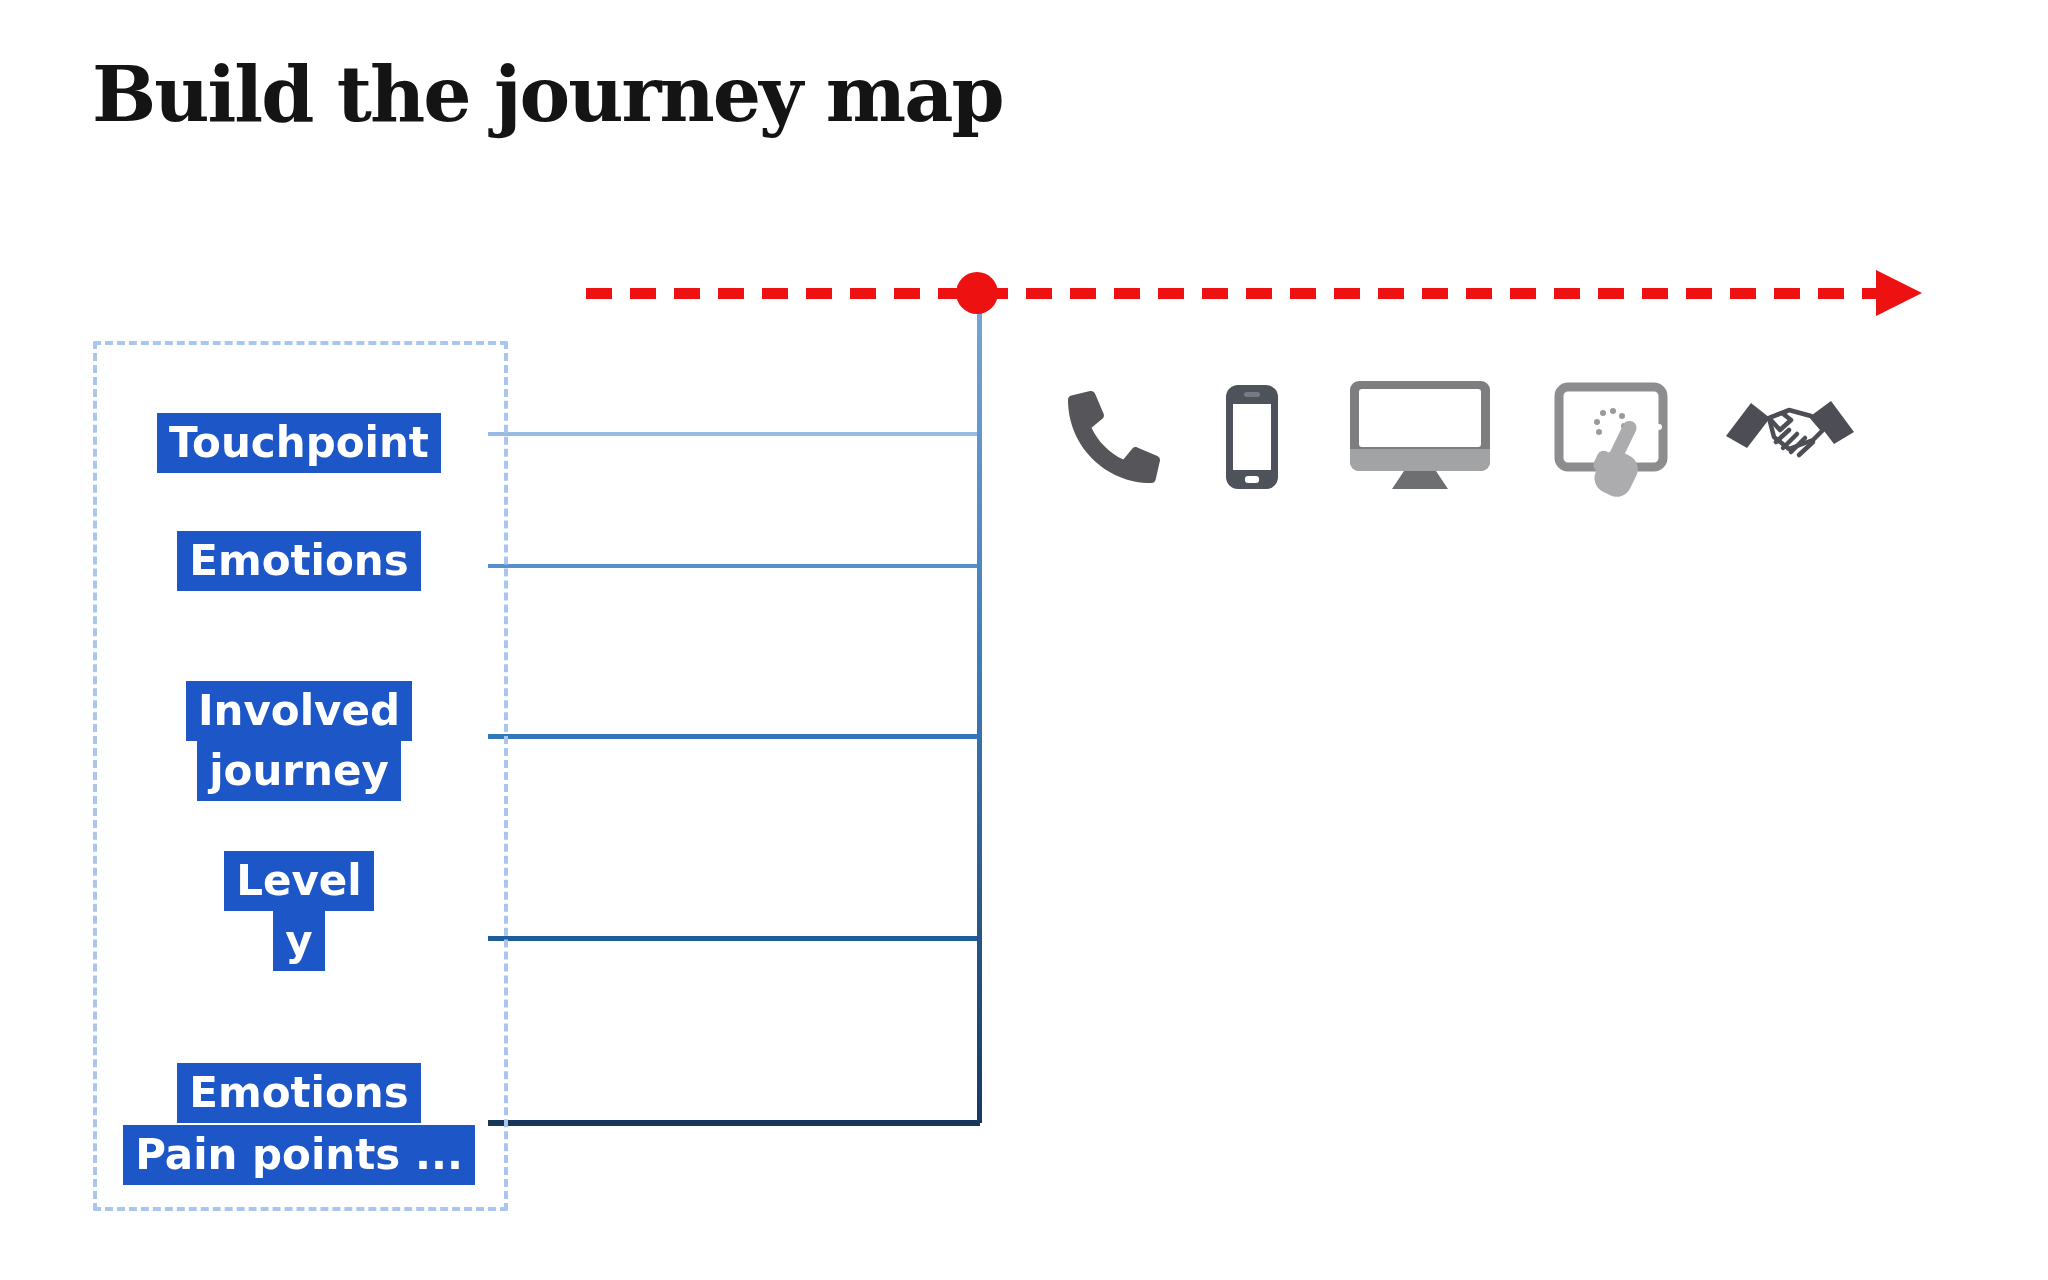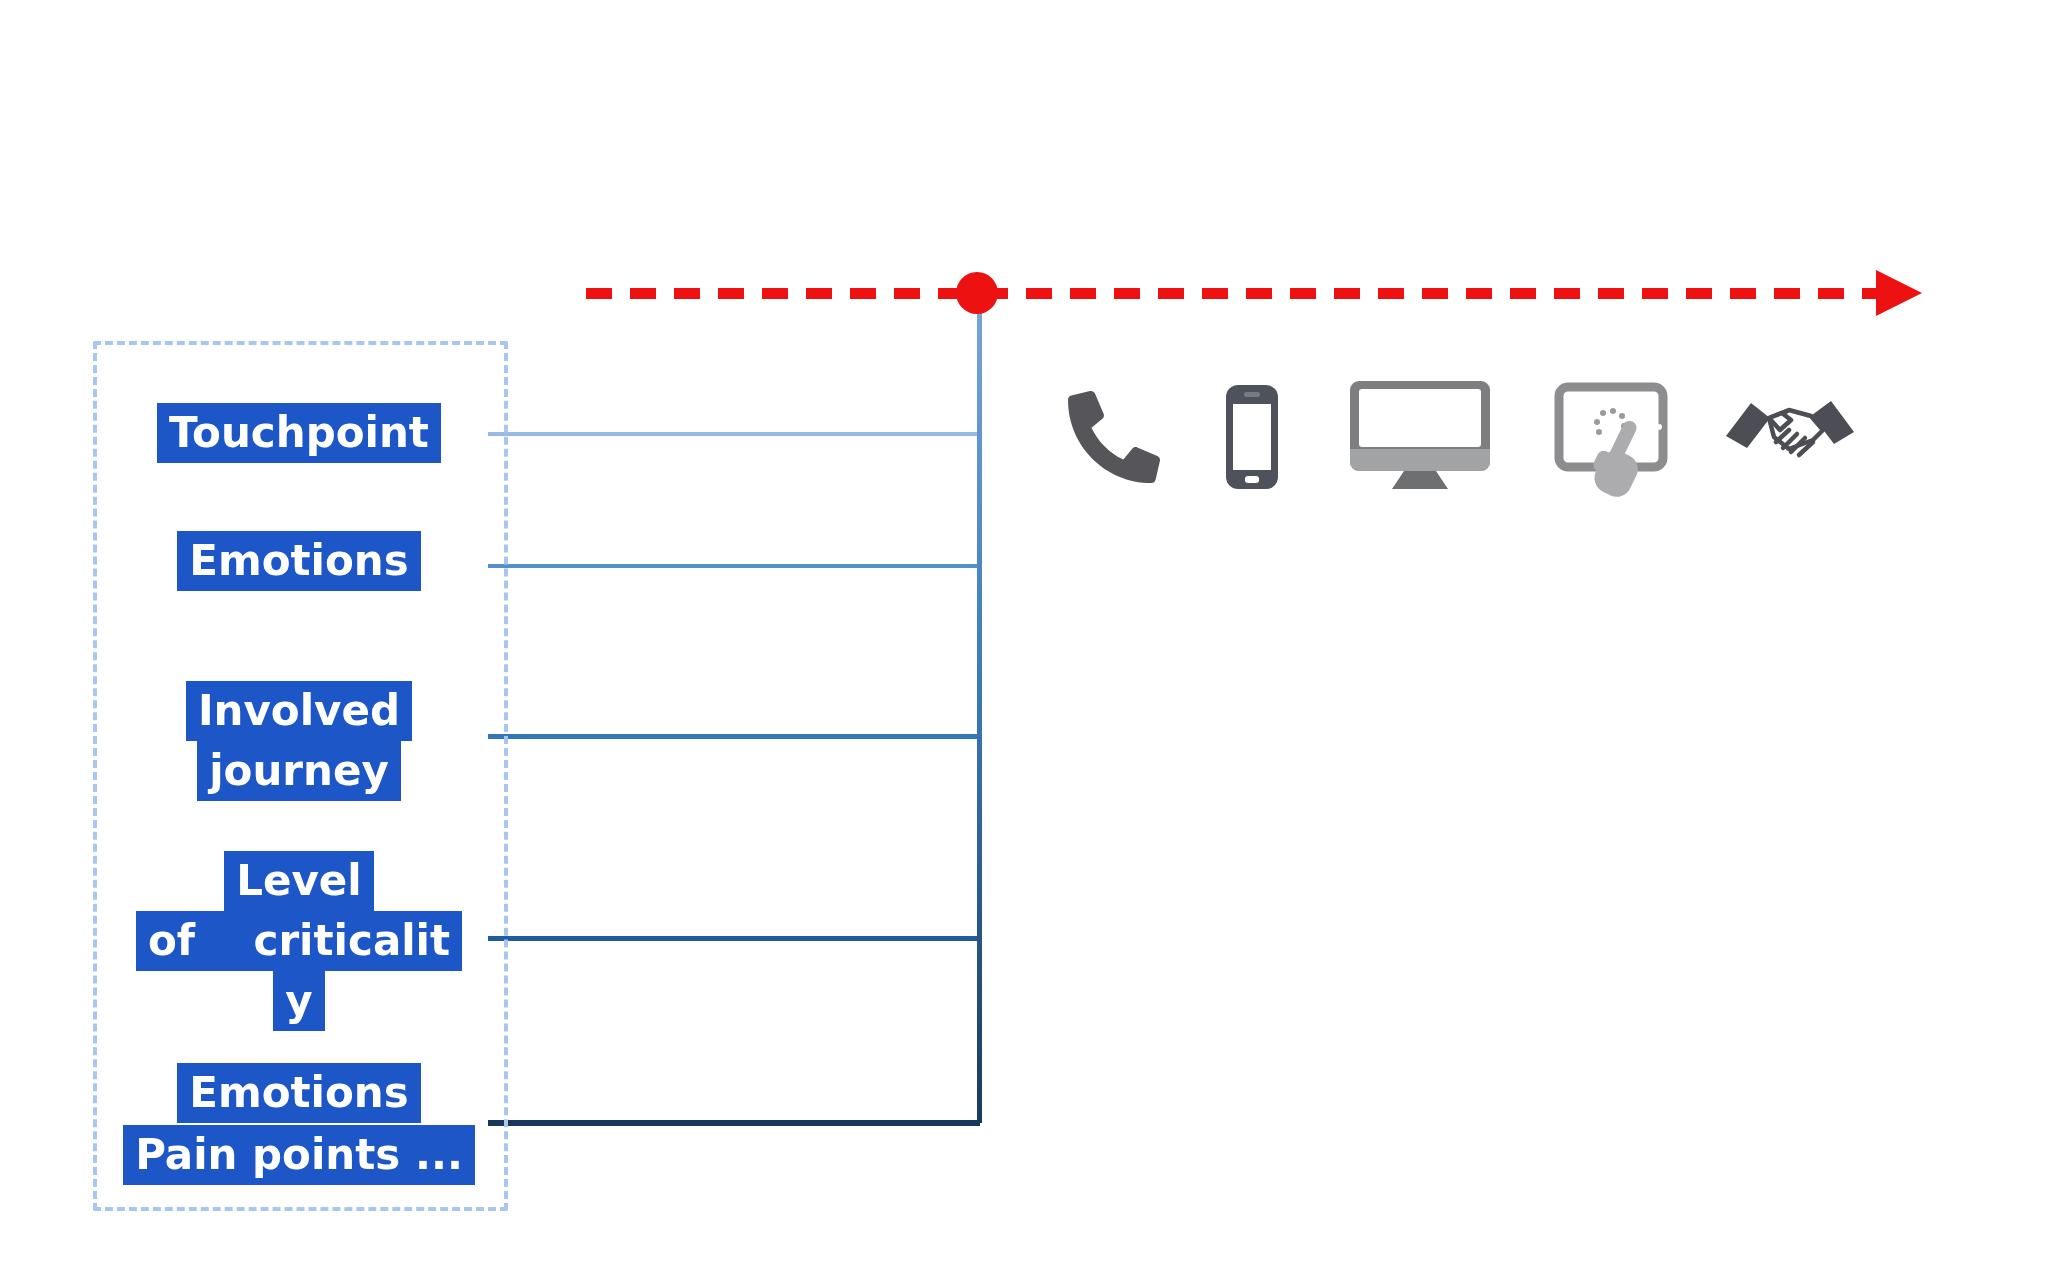--- a/index.html
+++ b/index.html
@@ -34,40 +34,41 @@
 
   
   .legend-box{position:absolute;left:93px;top:341px;width:407px;height:862px;
               border:4px dashed #a9c6ee;border-radius:2px;}
 
   
   .lbl{position:absolute;left:93px;width:412px;display:flex;flex-direction:column;
        align-items:center;font-weight:700;font-size:42px;z-index:2;}
   .lbl .hl{display:inline-block;background:#1d56c7;color:#ffffff;line-height:58px;
            padding:1px 12px;white-space:pre;text-align:center;}
-  .lbl-touchpoint{top:403px;justify-content:flex-end;}
+  .lbl-touchpoint{top:413px;justify-content:flex-end;}
   .lbl-actions{top:531px;}
   .lbl-involved{top:681px;}
   .lbl-criticality{top:851px;}
   .lbl-emotions{top:1063px;}
   .lbl-pain{top:1125px;}
 
   
   .icon{position:absolute;}
   .ic-phone{left:1068px;top:386px;}
   .ic-smartphone{left:1224px;top:383px;}
   .ic-monitor{left:1348px;top:379px;}
   .ic-tablet{left:1554px;top:382px;}
   .ic-handshake{left:1724px;top:390px;}
 </style>
 </head>
 <body>
 
 <div class="stage">
 
+  <h1 class="title">Build the journey map</h1>
 
   <div class="dashes"></div>
   <div class="arrowhead"></div>
   <div class="origin-dot"></div>
   <div class="axis-v"></div>
 
   <div class="row-line rl0"></div>
   <div class="row-line rl1"></div>
   <div class="row-line rl2"></div>
   <div class="row-line rl3"></div>
@@ -80,21 +81,20 @@
   </div>
   <div class="lbl lbl-actions">
     <span class="hl">Emotions</span>
   </div>
   <div class="lbl lbl-involved">
     <span class="hl">Involved</span>
     <span class="hl">journey</span>
   </div>
   <div class="lbl lbl-criticality">
     <span class="hl">Level</span>
-    <span class="hl">of&nbsp;&nbsp;&nbsp;&nbsp;criticalit</span>
     <span class="hl">y</span>
   </div>
   <div class="lbl lbl-pain">
     <span class="hl">Pain points ...</span>
   </div>
   <div class="lbl lbl-emotions">
     <span class="hl">Emotions</span>
   </div>
 
   <svg class="icon ic-phone" width="92" height="102" viewBox="0 0 512 512">

